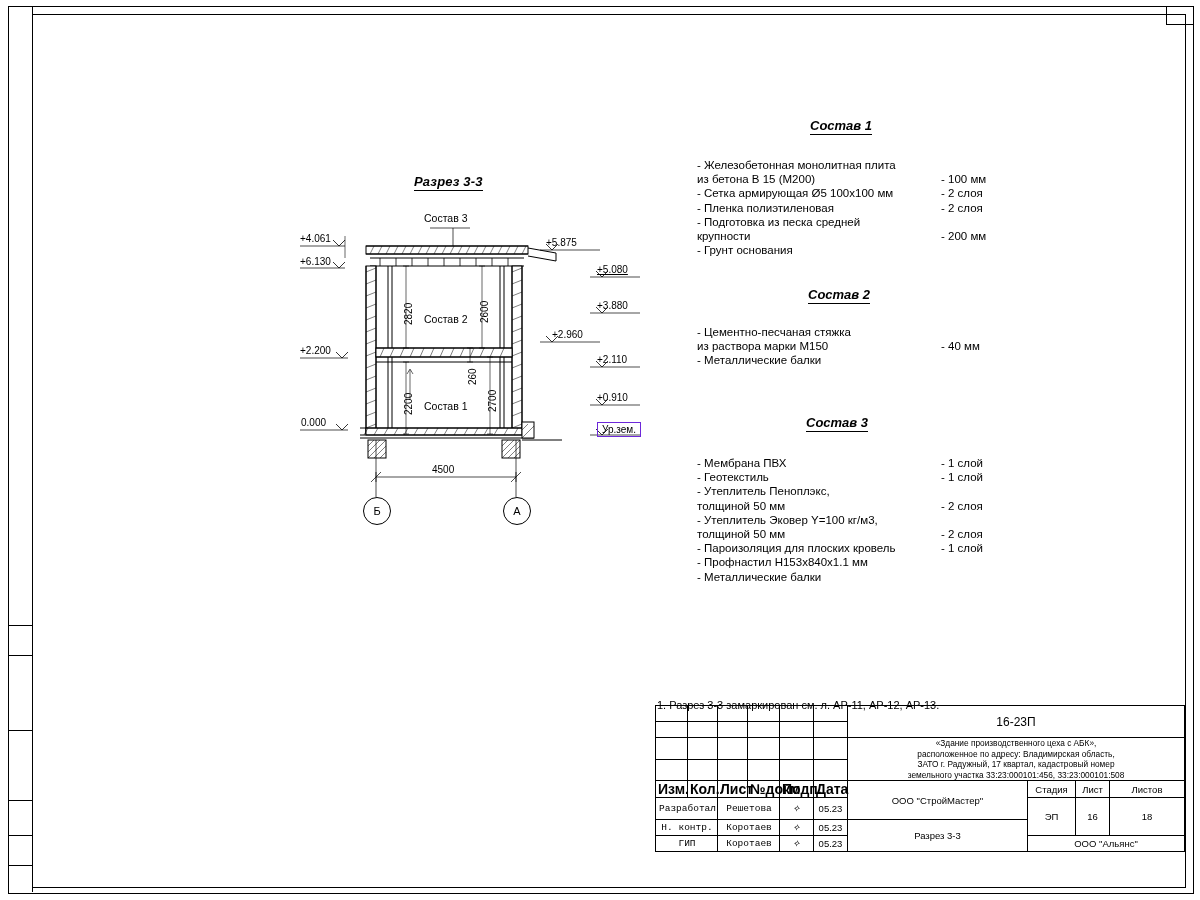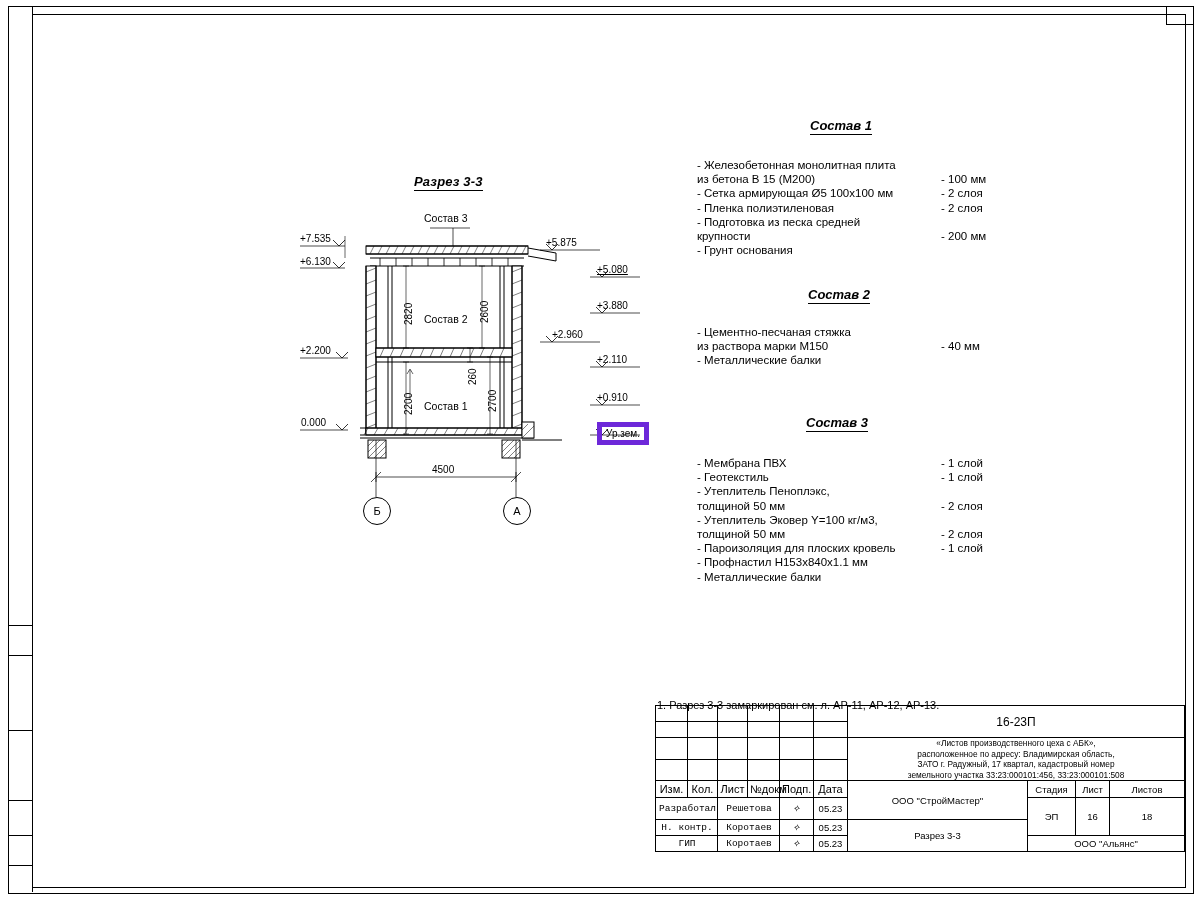--- a/index.html
+++ b/index.html
@@ -65,21 +65,21 @@
   
   .note { position:absolute; font-size:11px; }
 
   
   .stamp { position:absolute; left:655px; top:705px; width:529px; height:171px; }
   .stamp table { border-collapse:collapse; width:529px; height:137px; table-layout:fixed;padding-left:40px; }
   .stamp td { border:1px solid #000; font-size:9.5px; padding:0 2px; text-align:center; vertical-align:middle; }
   .stamp td.left { text-align:center; padding-left:3px;font-family:Liberation Mono, monospace; }
   .stamp .big { font-size:12px; }
   .stamp .obj { font-size:8.3px; line-height:10.5px; }
-  .stamp .hdr { font-size:11px; font-weight:normal; }
+  .stamp .hdr { font-size:14px; font-weight:bold; }
   .sig { font-family:"Liberation Serif", serif; font-style:italic; font-size:11px; color:#111; }
 </style>
 </head>
 <body>
 
 <div class="sheet">
 
   <div class="frame-outer"></div>
   <div class="frame-inner"></div>
   <div class="left-margin-col"></div>
@@ -332,32 +332,32 @@
 
         <line x1="376" y1="440" x2="376" y2="495"></line>
         <line x1="516" y1="440" x2="516" y2="495"></line>
       </g>
 
       <line x1="376" y1="495" x2="376" y2="497" stroke-width="0.7"></line>
       <line x1="516" y1="495" x2="516" y2="497" stroke-width="0.7"></line>
     </g>
   </svg>
 
-  <div class="lvl" style="left:300px; top:233px;">+7.535</div>
+  <div class="lvl" style="left:300px; top:233px;">+4.061</div>
   <div class="lvl" style="left:300px; top:256px;">+6.130</div>
   <div class="lvl" style="left:300px; top:345px;">+2.200</div>
   <div class="lvl" style="left:301px; top:417px;text-align:center;">0.000</div>
 
   <div class="lvl" style="left:546px; top:237px;">+5.875</div>
   <div class="lvl" style="left:597px; top:264px;text-decoration:underline;">+5.080</div>
   <div class="lvl" style="left:597px; top:300px;">+3.880</div>
   <div class="lvl" style="left:546px; top:329px;margin-left:6px;">+2.960</div>
   <div class="lvl" style="left:597px; top:354px;">+2.110</div>
   <div class="lvl" style="left:597px; top:392px;">+0.910</div>
-  <div class="lvl" style="left:597px; top:422px; border:5px solid #6d28d9; padding:1px 4px;">Ур.зем.</div>
+  <div class="lvl" style="left:597px; top:422px; border:1px solid #6d28d9; padding:1px 4px;">Ур.зем.</div>
 
   <div class="dim-v" style="left:403px; top:325px;">2820</div>
   <div class="dim-v" style="left:479px; top:323px;">2600</div>
   <div class="dim-v" style="left:403px; top:415px;">2200</div>
   <div class="dim-v" style="left:487px; top:412px;">2700</div>
   <div class="dim-v" style="left:467px; top:385px;">260</div>
 
   <div class="dim-h" style="left:432px; top:464px;">4500</div>
 
   <div class="lbl" style="left:424px; top:212px;">Состав 3</div>
@@ -498,21 +498,21 @@
         </tr>
 
         <tr style="height:16px;">
           <td></td>
           <td></td>
           <td></td>
           <td></td>
           <td></td>
           <td></td>
           <td class="obj" rowspan="2" colspan="4">
-            <div>«Листов производственного цеха с АБК»,</div>
+            <div>«Здание производственного цеха с АБК»,</div>
             <div>расположенное по адресу: Владимирская область,</div>
             <div>ЗАТО г. Радужный, 17 квартал, кадастровый номер</div>
             <div>земельного участка 33:23:000101:456, 33:23:000101:508</div>
           </td>
         </tr>
         <tr style="height:16px;">
           <td></td>
           <td></td>
           <td></td>
           <td></td>

